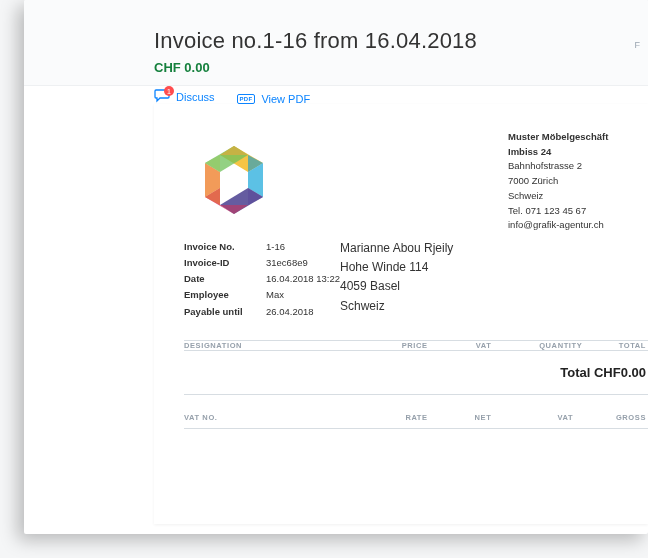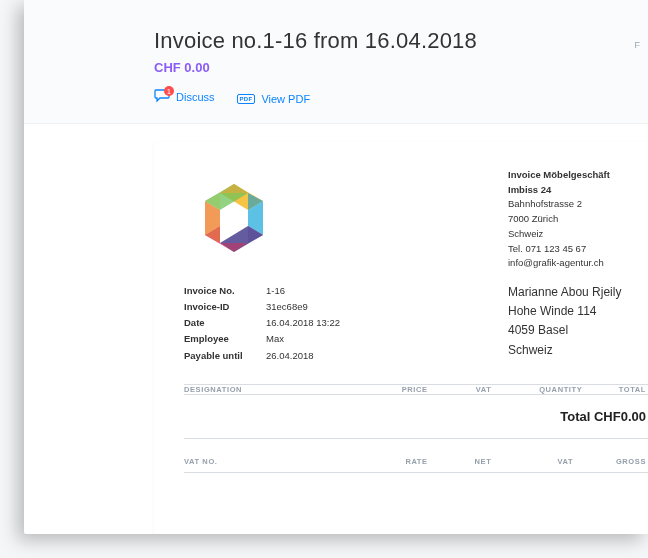--- a/index.html
+++ b/index.html
@@ -19,32 +19,32 @@
     bottom: 24px;
     background: #ffffff;
     box-shadow: -6px 6px 18px rgba(0,0,0,0.25);
     border-radius: 2px;
     overflow: hidden;
   }
   .header {
     padding: 28px 0 0 130px;
     background: #fafbfc;
     border-bottom: 1px solid #eef0f2;
-    height: 124px;
+    height: 86px;
   }
   .title {
     font-size: 22px;
     font-weight: 300;
     color: #333;
     letter-spacing: 0.2px;
   }
   .amount {
     font-size: 13px;
     font-weight: 700;
-    color: #8b5cf6;
+    color: #15803d;
     margin-top: 6px;
   }
   .actions {
     display: flex;
     gap: 22px;
     margin-top: 14px;
     align-items: flex-end;
   }
   .action {
     display: flex;
@@ -105,22 +105,21 @@
   .company {
     font-size: 9.5px;
     color: #333;
     line-height: 1.55;
     padding-right: 4px;
     width: 140px;
   }
   .company b { font-weight: 700; }
   .meta-row {
     display: flex;
-    justify-content: space-between;
-    margin-top: 12px;
+    margin-top: 6px;
   }
   .meta {
     font-size: 9.5px;
     color: #333;
     line-height: 1.7;
   }
   .meta-table { display: grid; grid-template-columns: 82px auto; }
   .meta-table .lab { font-weight: 700; }
   .recipient {
     font-size: 12px;
@@ -204,21 +203,21 @@
             <polygon points="14,-8 29,-17 14,-25" fill="#2e9fbf" opacity="0.7"></polygon>
             <polygon points="14,8 29,17 14,25" fill="#5a4a9a" opacity="0.6"></polygon>
             <polygon points="-14,25 0,34 14,25" fill="#c8335c" opacity="0.6"></polygon>
             <polygon points="-14,8 -29,17 -14,25" fill="#e07038" opacity="0.7"></polygon>
             <polygon points="-14,-8 -29,-17 -14,-25" fill="#95c860" opacity="0.6"></polygon>
             <polygon points="0,-15 13,-7.5 13,7.5 0,15 -13,7.5 -13,-7.5" fill="#ffffff"></polygon>
           </g>
         </svg>
       </div>
       <div class="company">
-        <b>Invoice Möbelgeschäft</b><br>
+        <b>Muster Möbelgeschäft</b><br>
         <b>Imbiss 24</b><br>
         <span>Bahnhofstrasse 2</span><br>
         <span>7000 Zürich</span><br>
         <span>Schweiz</span><br>
         <span>Tel. 071 123 45 67</span><br>
         <span>info@grafik-agentur.ch</span>
       </div>
     </div>
 
     <div class="meta-row">

